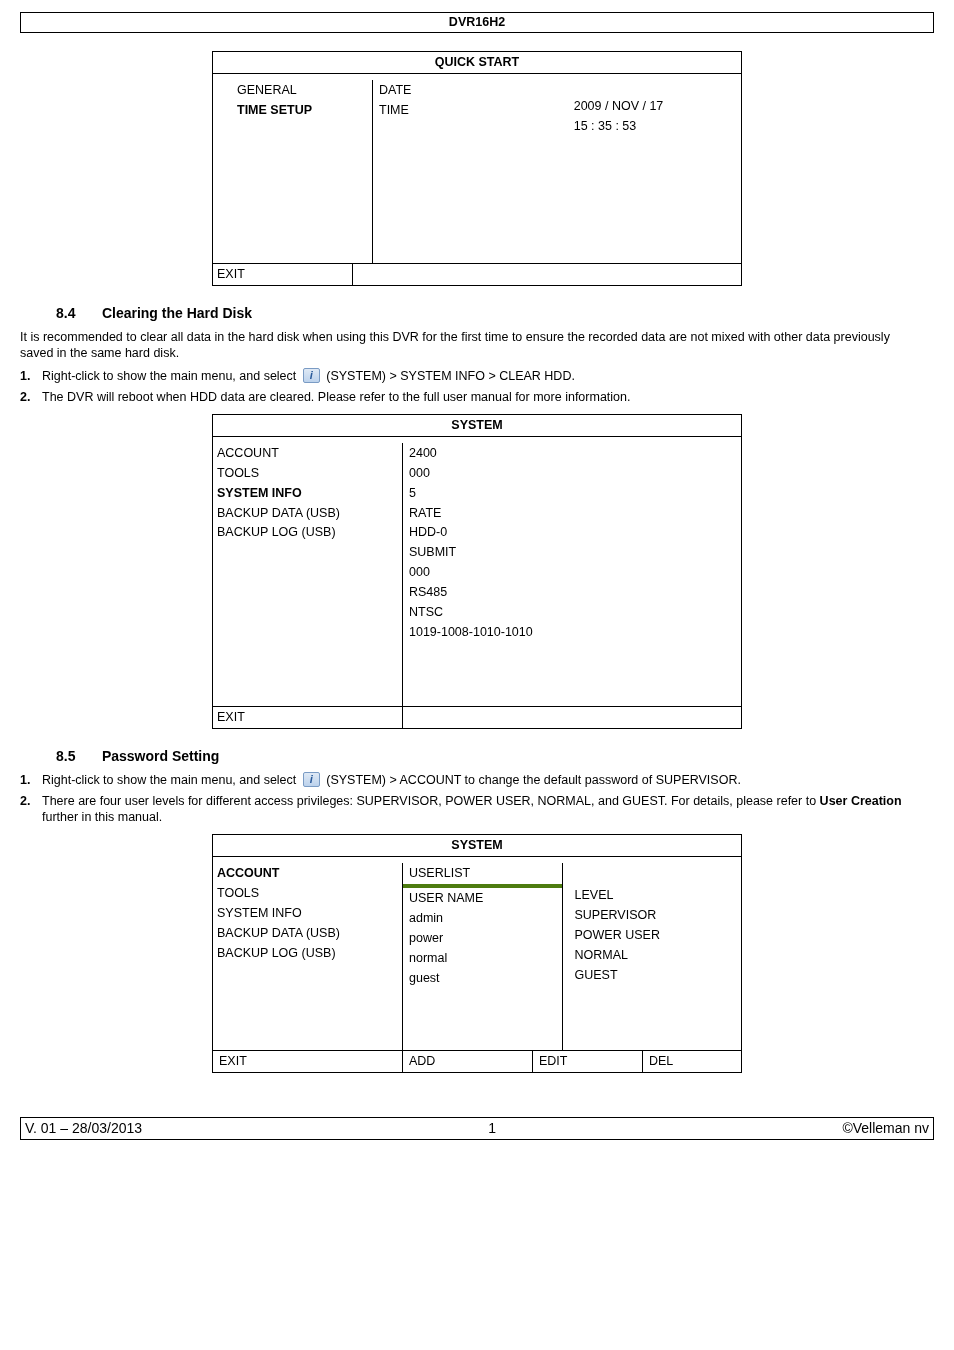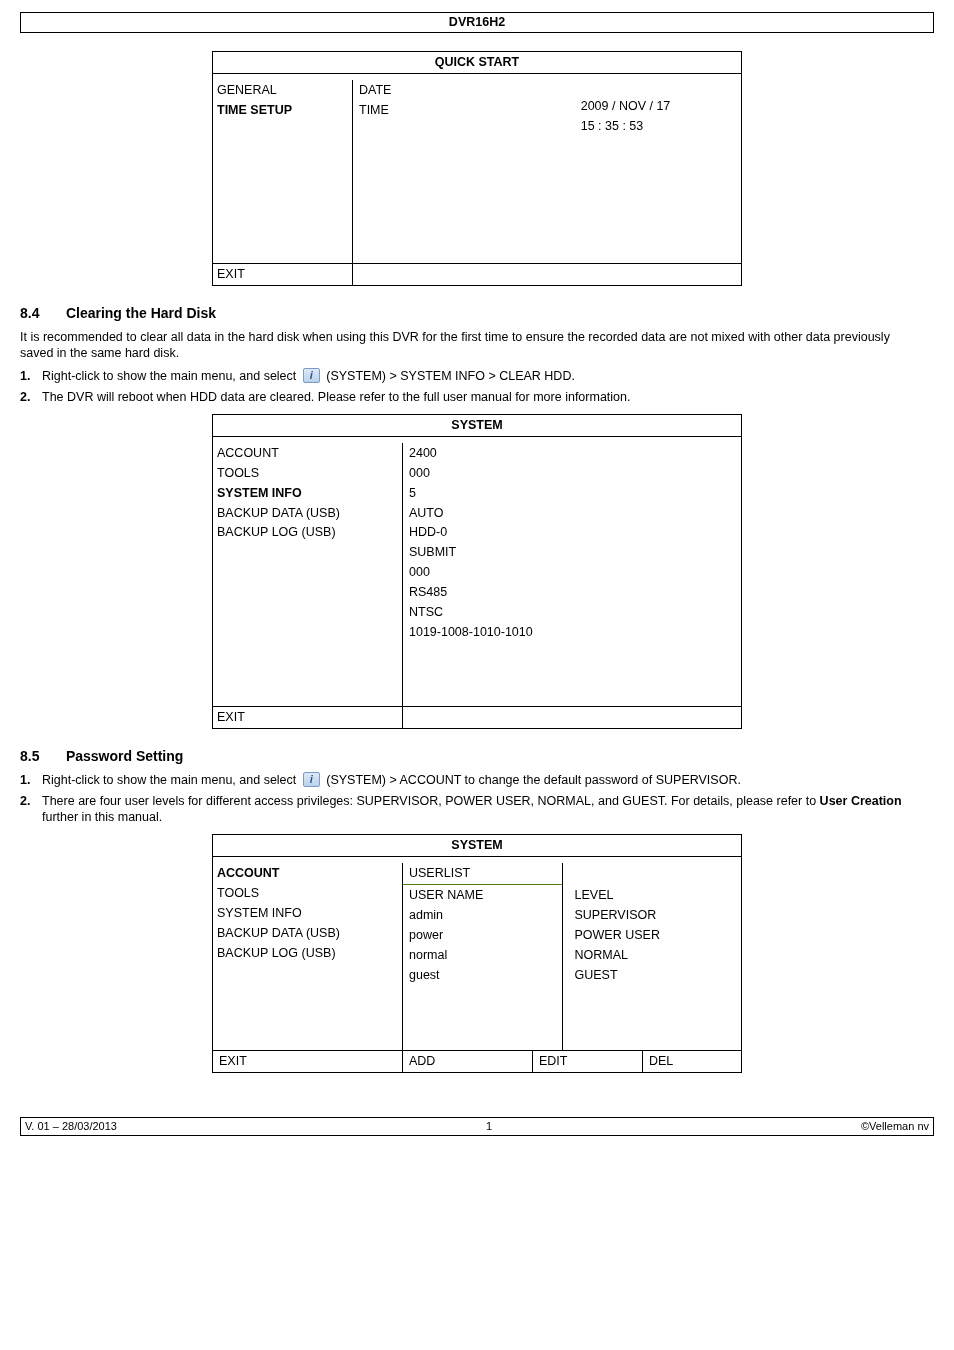--- a/index.html
+++ b/index.html
@@ -47,42 +47,42 @@
   .col-w2 { width: 190px; }
   .col-mid {
     border-right: 1px solid #000;
     padding: 2px 8px 8px 6px;
     flex: 1;
   }
   .col-right {
     padding: 2px 8px 8px 12px;
     flex: 1;
   }
-  .body-h1 { height: 190px; }
+  .body-h1 { height: 190px; padding-left: 20px; }
   .body-h2 { height: 270px; }
   .body-h3 { height: 194px; }
   .exit-row {
     display: flex;
     border: 1px solid #000;
     border-top: none;
   }
   .exit-cell {
     border-right: 1px solid #000;
     padding: 2px 4px;
   }
   .exit-cell.w1 { width: 140px; }
   .exit-cell.w2 { width: 190px; }
   .line { margin-bottom: 3px; }
   .bold { font-weight: bold; }
   h2.section {
     font-size: 14px;
     font-weight: bold;
     margin: 14px 0 6px 0;
   }
-  h2.section .num { display: inline-block; width: 42px; }
+  h2.section .num { display: inline-block; width: 42px; margin-left: 36px; }
   p.body { margin: 4px 12px 6px 0; }
   ol.steps { list-style: none; margin: 4px 0 8px 0; }
   ol.steps li { margin-bottom: 4px; display: flex; }
   ol.steps li .marker { font-weight: bold; width: 22px; flex-shrink: 0; }
   ol.steps li .text { flex: 1; }
   .inline-icon {
     display: inline-block;
     width: 17px;
     height: 15px;
     background: linear-gradient(#dfe9f5, #bcd2ec);
@@ -102,32 +102,32 @@
     font-size: 11px;
     color: #2a5a9a;
   }
   .footer {
     border-top: 1px solid #000;
     border-bottom: 1px solid #000;
     border-left: 1px solid #000;
     border-right: 1px solid #000;
     display: flex;
     justify-content: space-between;
-    font-size: 11px;
+    font-size: 14px;
     padding: 1px 4px;
     margin-top: 44px;
   }
   
   .p3-mid {
     padding: 0;
     display: flex;
     flex-direction: column;
   }
   .p3-mid-top {
-    border-bottom: 1px solid #4d7c0f;
+    border-bottom: 4px solid #4d7c0f;
     padding: 2px 6px;
   }
   .p3-mid-body {
     flex: 1;
     padding: 2px 6px;
   }
   .p3-right-body {
     padding-top: 26px;
   }
   .exit3 {
@@ -150,21 +150,21 @@
 
 <div class="panel">
   <div class="panel-title">QUICK START</div>
   <div class="panel-body body-h1">
     <div class="cols" style="height:100%;">
       <div class="col-left col-w1">
         <div class="line">GENERAL</div>
         <div class="line bold">TIME SETUP</div>
       </div>
       <div class="col-mid" style="border-right:none;">
-        <div style="display:flex;gap:16px;">
+        <div style="display:flex;">
           <div style="width:55%;">
             <div class="line">DATE</div>
             <div class="line">TIME</div>
           </div>
           <div style="flex:1;margin-top:16px;">
             <div class="line">2009 / NOV / 17</div>
             <div class="line">15 : 35 : 53</div>
           </div>
         </div>
       </div>
@@ -205,21 +205,21 @@
         <div class="line">TOOLS</div>
         <div class="line bold">SYSTEM INFO</div>
         <div class="line">BACKUP DATA (USB)</div>
         <div class="line">BACKUP LOG (USB)</div>
       </div>
       <div class="col-mid" style="border-right:none; display:flex;">
         <div style="flex:1;">
           <div class="line">2400</div>
           <div class="line">000</div>
           <div class="line">5</div>
-          <div class="line">AUTO</div>
+          <div class="line">RATE</div>
           <div class="line">HDD-0</div>
           <div class="line">SUBMIT</div>
           <div class="line">000</div>
           <div class="line">RS485</div>
           <div class="line">NTSC</div>
           <div class="line">1019-1008-1010-1010</div>
         </div>
       </div>
     </div>
   </div>

